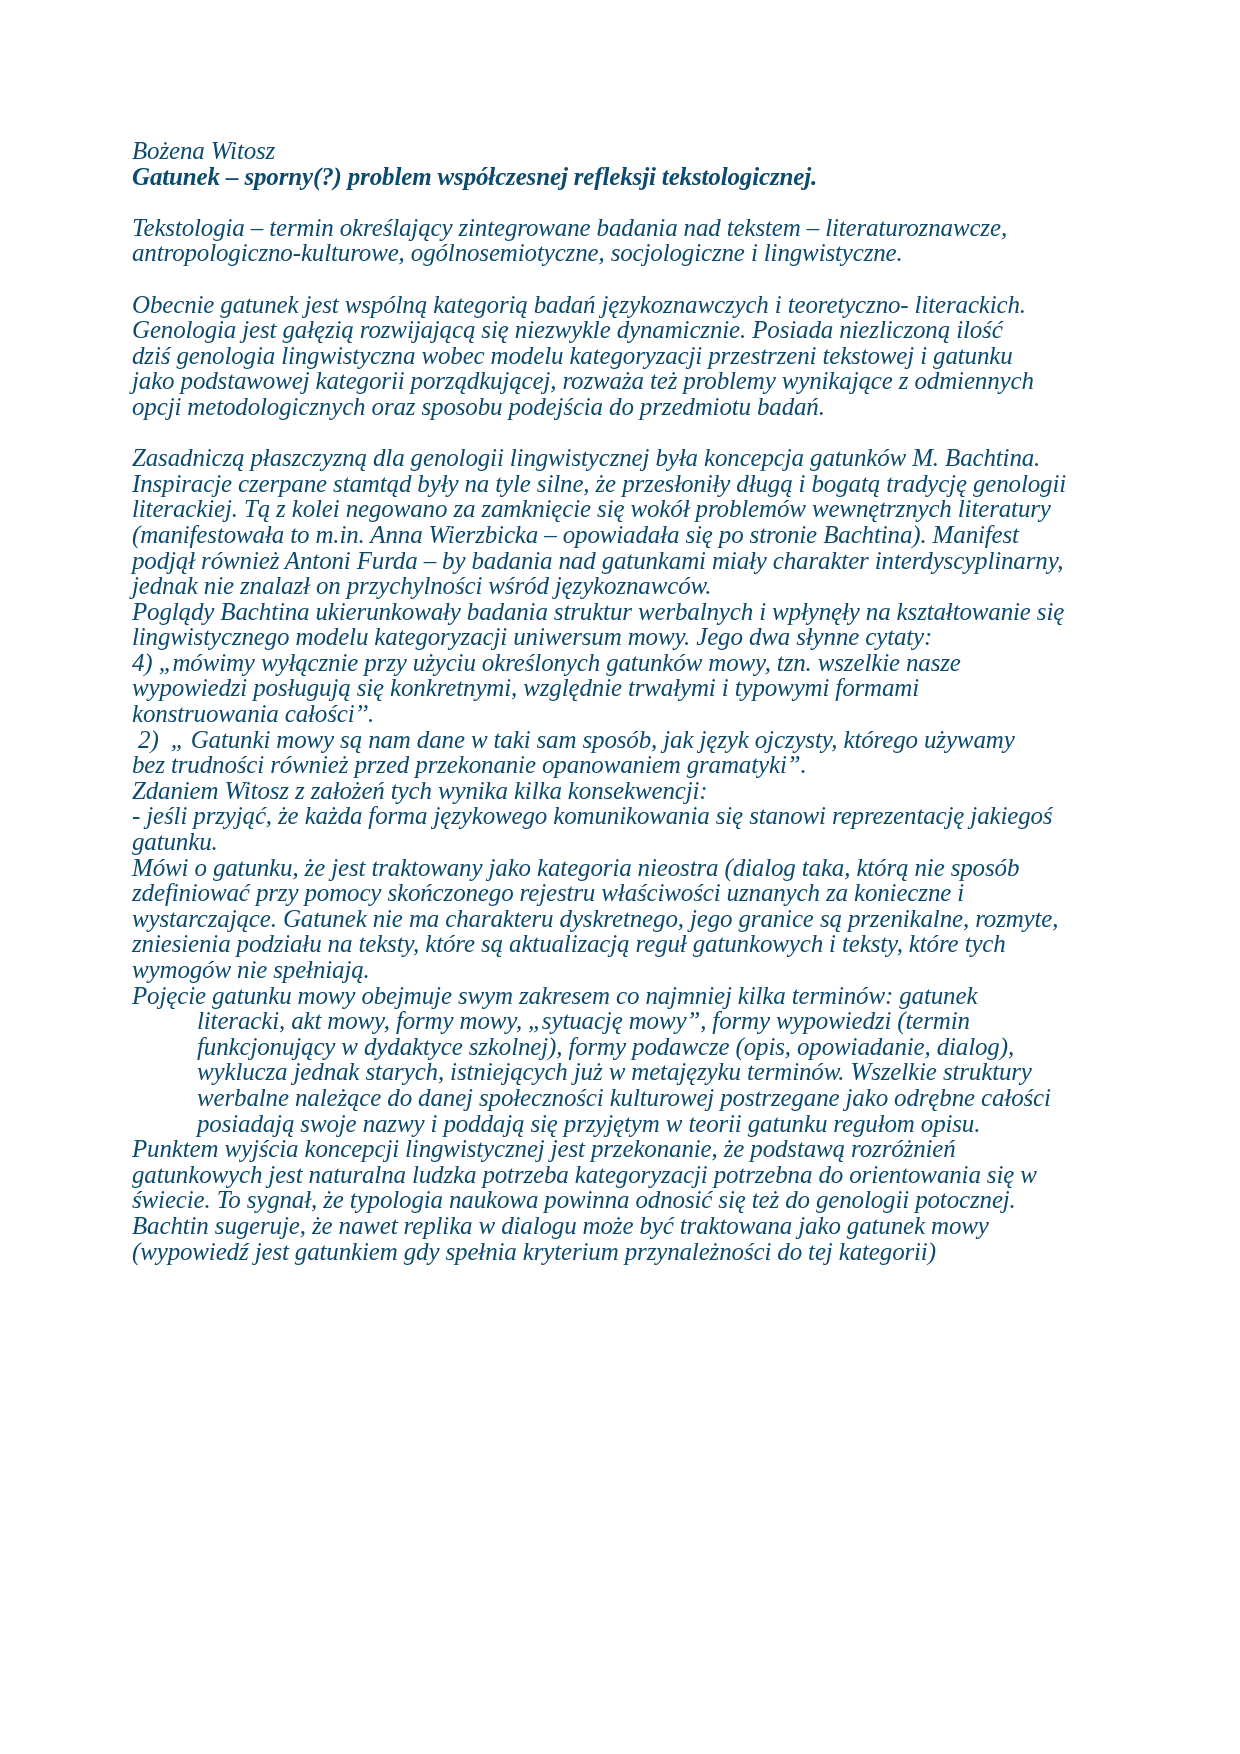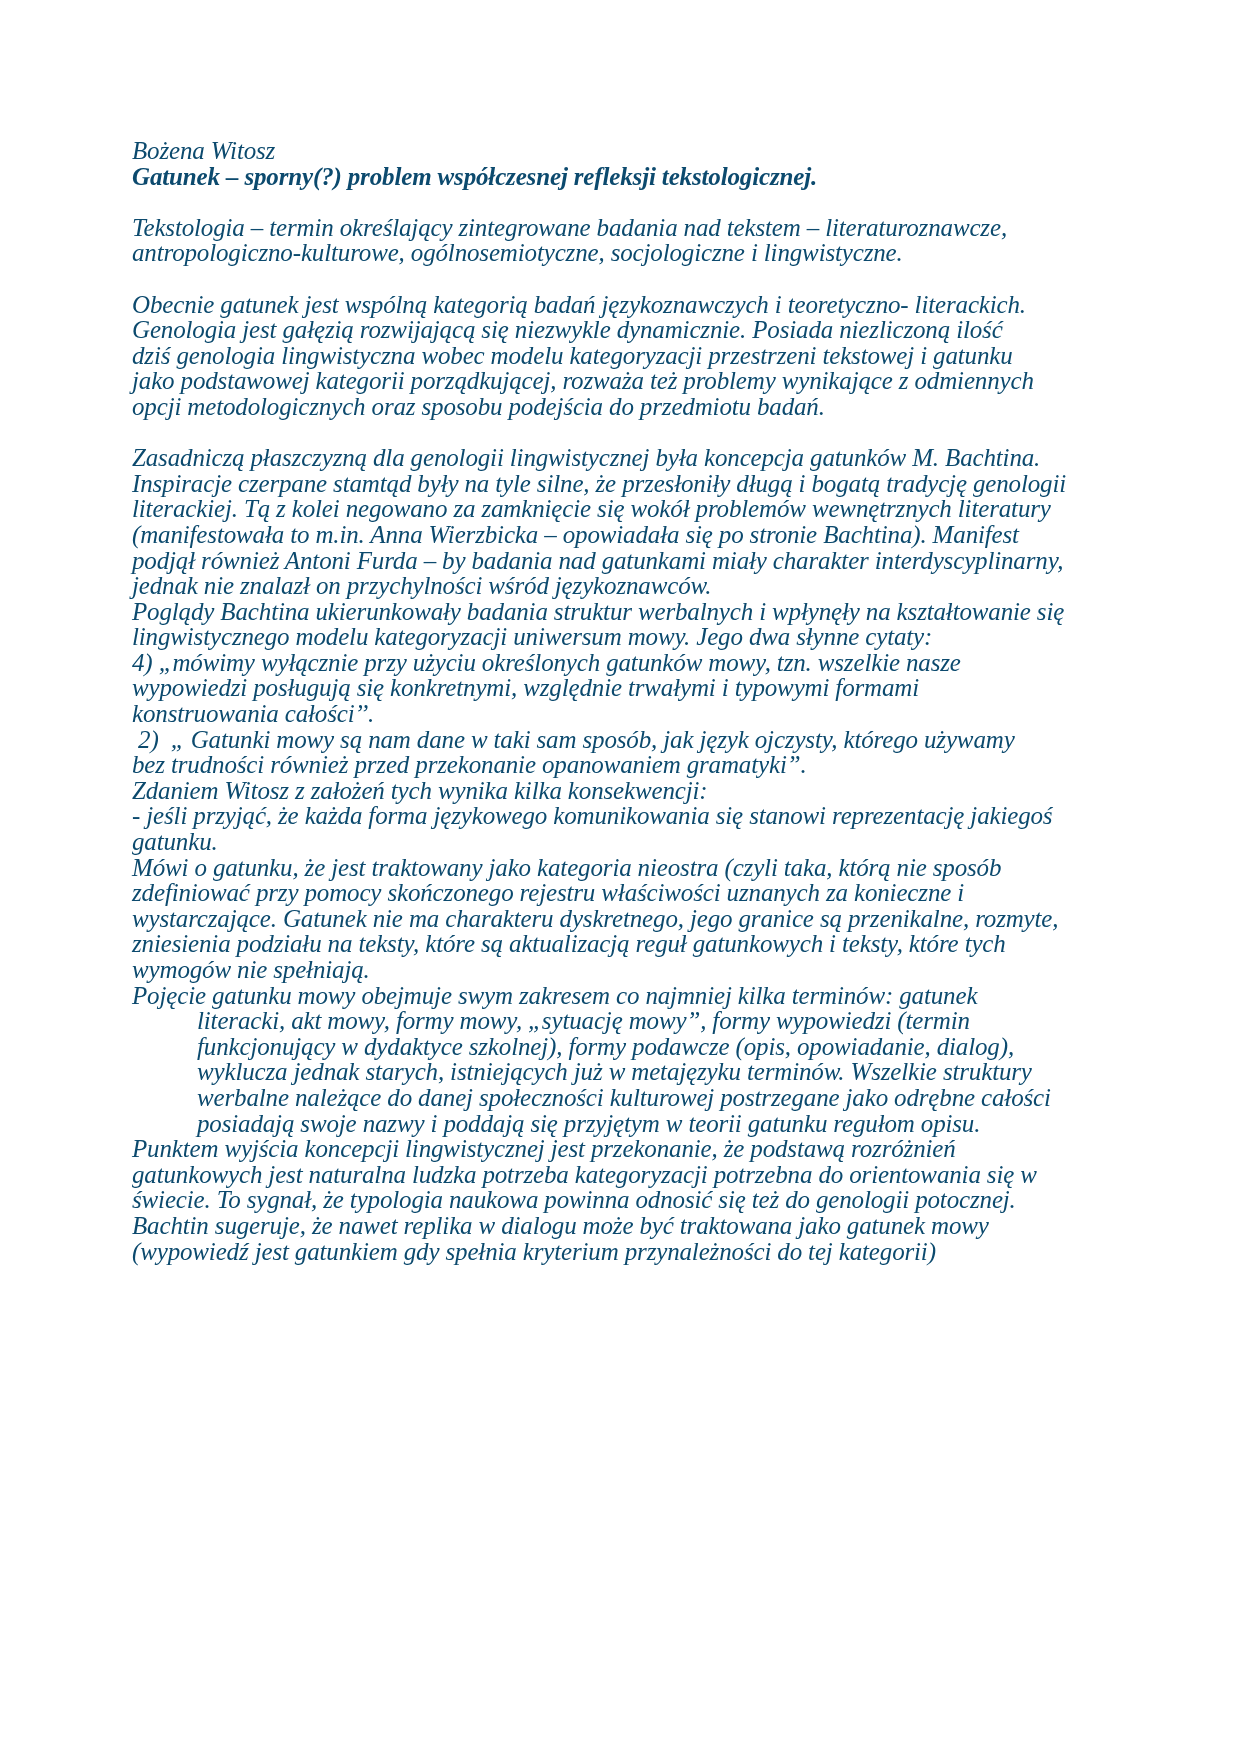--- a/index.html
+++ b/index.html
@@ -87,21 +87,21 @@
       <span class="line">Poglądy Bachtina ukierunkowały badania struktur werbalnych i wpłynęły na kształtowanie się</span>
       <span class="line">lingwistycznego modelu kategoryzacji uniwersum mowy. Jego dwa słynne cytaty:</span>
       <span class="line">4) „mówimy wyłącznie przy użyciu określonych gatunków mowy, tzn. wszelkie nasze</span>
       <span class="line">wypowiedzi posługują się konkretnymi, względnie trwałymi i typowymi formami</span>
       <span class="line">konstruowania całości’’.</span>
       <span class="line" style="white-space:pre"> 2)  „ Gatunki mowy są nam dane w taki sam sposób, jak język ojczysty, którego używamy</span>
       <span class="line">bez trudności również przed przekonanie opanowaniem gramatyki”.</span>
       <span class="line">Zdaniem Witosz z założeń tych wynika kilka konsekwencji:</span>
       <span class="line">- jeśli przyjąć, że każda forma językowego komunikowania się stanowi reprezentację jakiegoś</span>
       <span class="line">gatunku.</span>
-      <span class="line">Mówi o gatunku, że jest traktowany jako kategoria nieostra (czyli taka, którą nie sposób</span>
+      <span class="line">Mówi o gatunku, że jest traktowany jako kategoria nieostra (dialog taka, którą nie sposób</span>
       <span class="line">zdefiniować przy pomocy skończonego rejestru właściwości uznanych za konieczne i</span>
       <span class="line">wystarczające. Gatunek nie ma charakteru dyskretnego, jego granice są przenikalne, rozmyte,</span>
       <span class="line">zniesienia podziału na teksty, które są aktualizacją reguł gatunkowych i teksty, które tych</span>
       <span class="line">wymogów nie spełniają.</span>
     </div>
 
     <div class="para">
       <span class="line">Pojęcie gatunku mowy obejmuje swym zakresem co najmniej kilka terminów: gatunek</span>
       <span class="line hang">literacki, akt mowy, formy mowy, „sytuację mowy”, formy wypowiedzi (termin</span>
       <span class="line hang">funkcjonujący w dydaktyce szkolnej), formy podawcze (opis, opowiadanie, dialog),</span>

